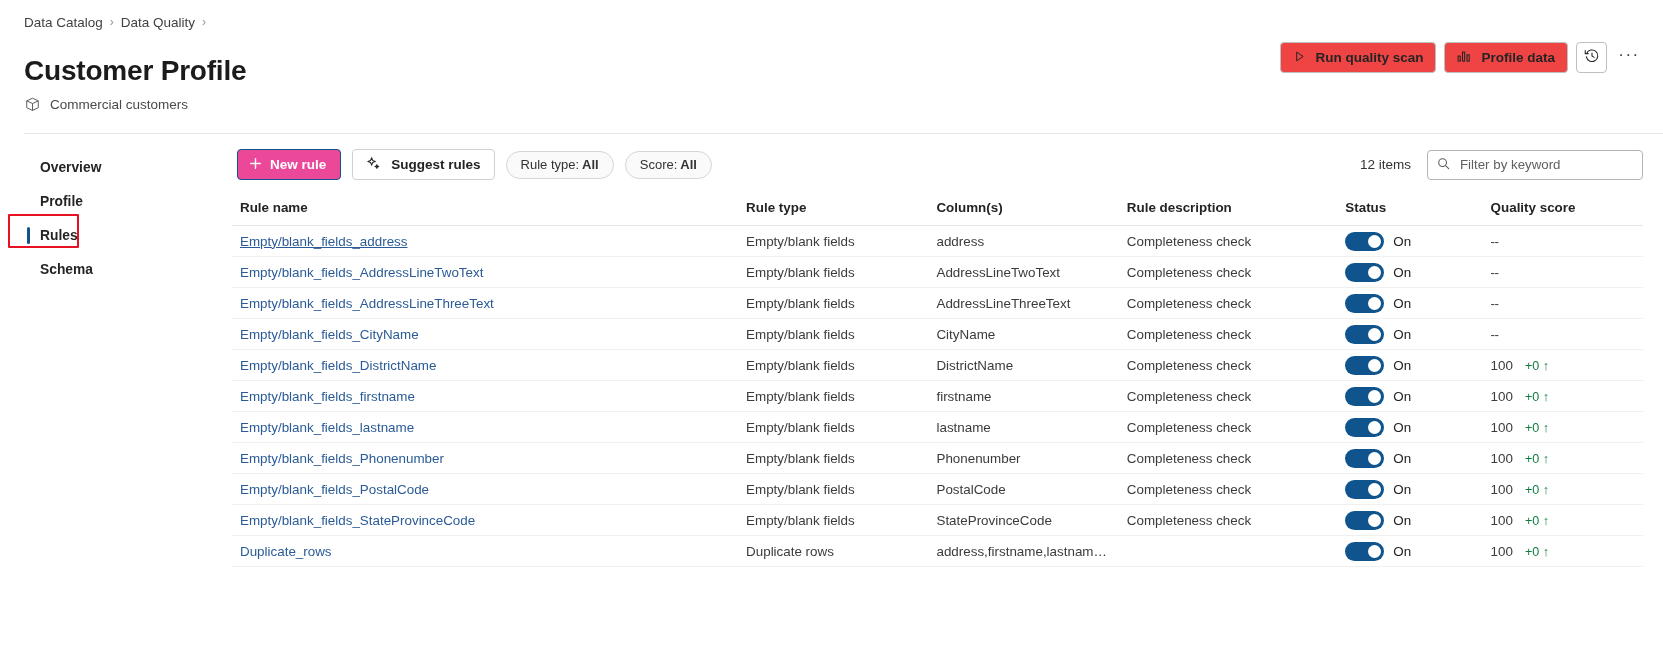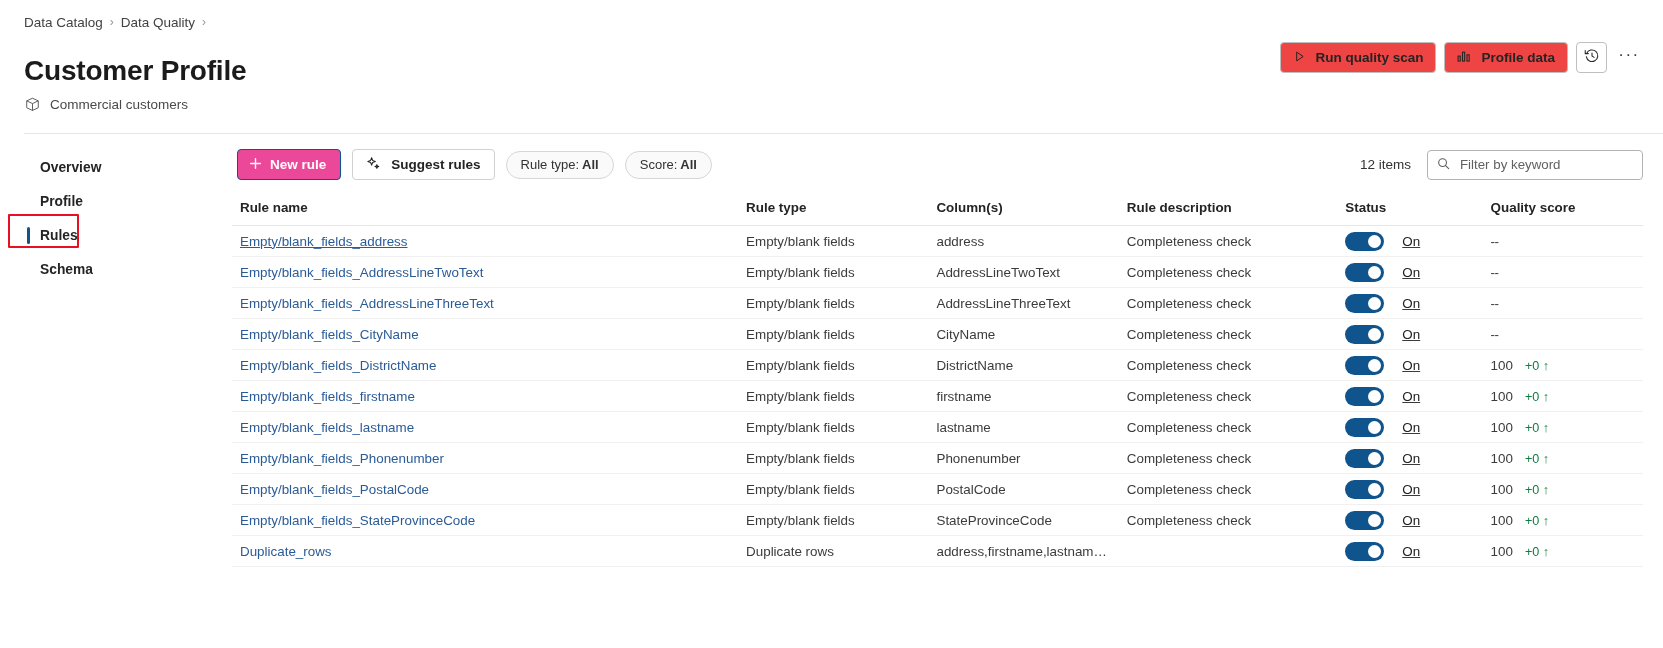--- a/index.html
+++ b/index.html
@@ -263,21 +263,21 @@
   .c-status{ width: 145px; }
   .c-score { width: 160px; }
 
   a.rule-link {
     color: #2a5b97;
     text-decoration: none;
     cursor: pointer;
   }
   tr.row:first-child a.rule-link { text-decoration: underline; }
 
-  .status-cell { display: flex; align-items: center; gap: 18px; text-decoration: underline; }
+  .status-cell { display: flex; align-items: center; gap: 9px; }
   .toggle {
     position: relative;
     width: 39px; height: 19px;
     border-radius: 10px;
     background: #0f548c;
     flex: 0 0 auto;
     cursor: pointer;
   }
   .toggle::after {
     content: "";

